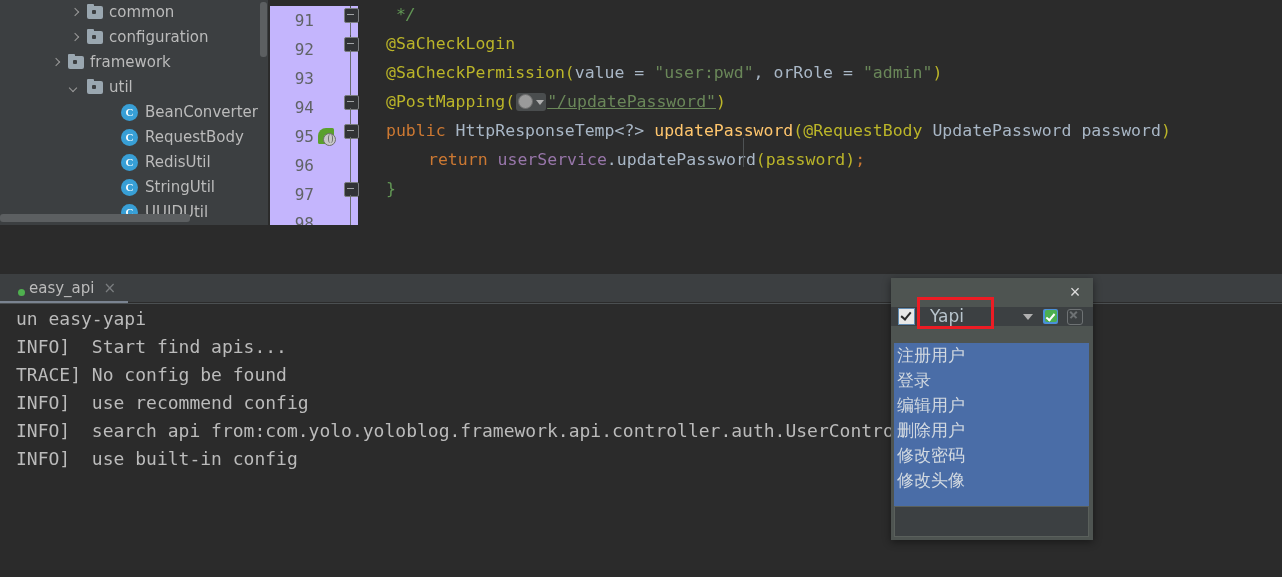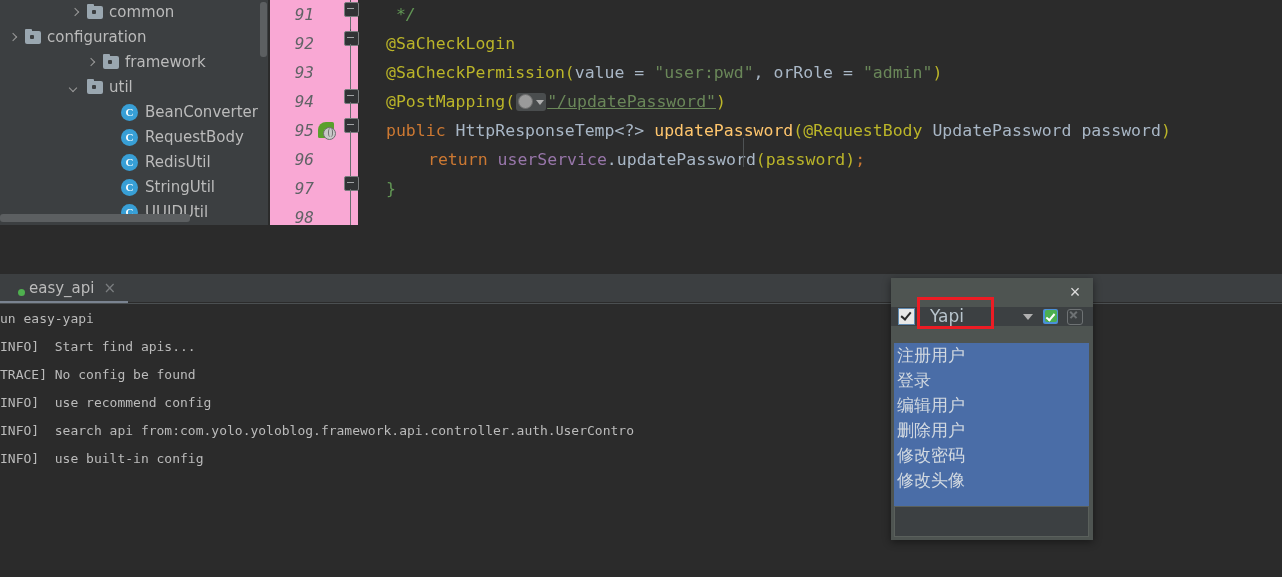--- a/index.html
+++ b/index.html
@@ -116,24 +116,23 @@
   }
 
   
   #editor {
     position: absolute; left: 270px; top: 0;
     width: 1012px; height: 225px;
     background: #2b2b2b;
     overflow: hidden;
   }
   #gutter {
-    position: absolute; left: 0; top: 0;
+    position: absolute; left: 0; top: 6px;
     width: 88px; height: 225px;
-    background: #f9a8d4;
-    font-style: italic;
+    background: #c4b5fd;
   }
   .gutter-row {
     position: relative;
     height: 29px;
     display: flex;
     align-items: center;
   }
   .line-num {
     width: 44px;
     text-align: right;
@@ -301,23 +300,23 @@
     position: absolute; left: 0; top: 32px;
     width: 1282px; height: 320px;
     background: #2b2b2b;
     overflow: hidden;
   }
   .console-line {
     height: 28px;
     line-height: 28px;
     white-space: pre;
     font-family: "DejaVu Sans Mono", monospace;
-    font-size: 13px;
+    font-size: 18px;
     color: #bbbbbb;
-    padding-left: 0px;
+    padding-left: 16px;
   }
 
   
   #popup {
     position: absolute; left: 891px; top: 278px;
     width: 202px; height: 262px;
     background: #4e5451;
     box-shadow: 0 2px 8px rgba(0,0,0,0.45);
   }
   #popup-titlebar {
@@ -455,27 +454,27 @@
 <div id="top-section">
 
   <div id="project-tree">
 
     <div class="tree-row" style="padding-left:62px">
       <span class="tree-arrow right"></span>
       <span class="folder-icon"></span>
       <span class="tree-label">common</span>
     </div>
 
-    <div class="tree-row" style="">
+    <div class="tree-row" style="padding-left:62px">
       <span class="tree-arrow right"></span>
       <span class="folder-icon"></span>
       <span class="tree-label">configuration</span>
     </div>
 
-    <div class="tree-row" style="padding-left:78px">
+    <div class="tree-row" style="padding-left:43px">
       <span class="tree-arrow right"></span>
       <span class="folder-icon"></span>
       <span class="tree-label">framework</span>
     </div>
 
     <div class="tree-row" style="padding-left:62px">
       <span class="tree-arrow down"></span>
       <span class="folder-icon"></span>
       <span class="tree-label">util</span>
     </div>

